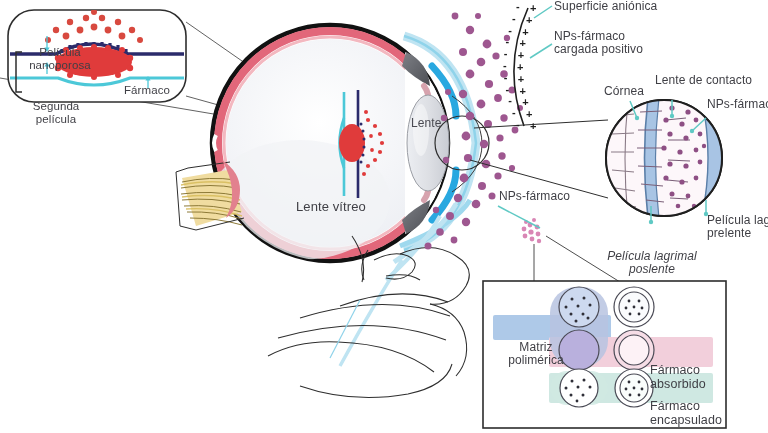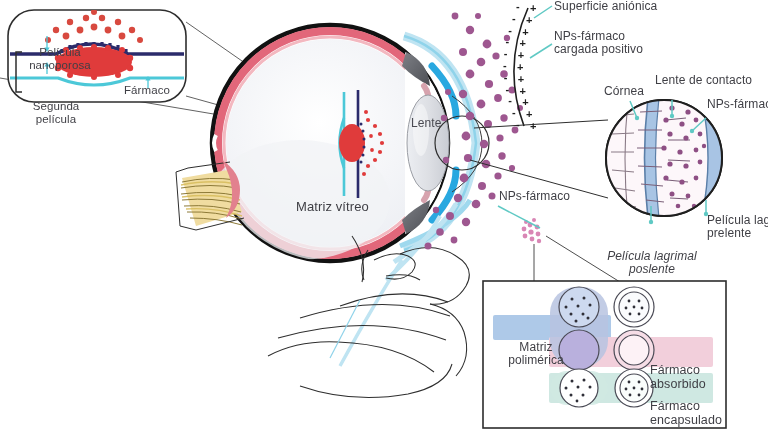--- a/index.html
+++ b/index.html
@@ -505,21 +505,21 @@
       <div class="lbl" style="left: 519.483px; top: 84.6px; font-size: 11px; font-weight: bold; color: rgb(31, 31, 31);">+</div>
       <div class="lbl" style="left: 505.483px; top: 82.6px; font-size: 11px; font-weight: bold; color: rgb(31, 31, 31);">-</div>
       <div class="lbl" style="left: 522.359px; top: 96.4px; font-size: 11px; font-weight: bold; color: rgb(31, 31, 31);">+</div>
       <div class="lbl" style="left: 508.359px; top: 94.4px; font-size: 11px; font-weight: bold; color: rgb(31, 31, 31);">-</div>
       <div class="lbl" style="left: 525.983px; top: 108.2px; font-size: 11px; font-weight: bold; color: rgb(31, 31, 31);">+</div>
       <div class="lbl" style="left: 511.983px; top: 106.2px; font-size: 11px; font-weight: bold; color: rgb(31, 31, 31);">-</div>
       <div class="lbl" style="left: 530px; top: 120px; font-size: 11px; font-weight: bold; color: rgb(31, 31, 31);">+</div>
       <div class="lbl" style="left: 516px; top: 118px; font-size: 11px; font-weight: bold; color: rgb(31, 31, 31);">-</div>
     </div>
 
-  <div class="lbl" style="left:296px;top:200px;font-size:13px;">Matriz vítreo</div>
+  <div class="lbl" style="left:296px;top:200px;font-size:13px;">Lente vítreo</div>
   <div class="lbl" style="left:411px;top:117px;font-size:12px;color:#4a4a52;">Lente</div>
 
   <div class="lbl l2" style="left:499px;top:190px;">NPs-fármaco</div>
 
   <div class="lbl l2" style="left:604px;top:85px;">Córnea</div>
   <div class="lbl l2" style="left:655px;top:74px;">Lente de contacto</div>
   <div class="lbl l2" style="left:707px;top:98px;">NPs-fármaco</div>
   <div class="lbl l2 c" style="left:587px;top:226px;width:130px;font-style:italic;">Película lagrimal
 poslente</div>
   <div class="lbl l2" style="left:707px;top:214px;">Película lag

